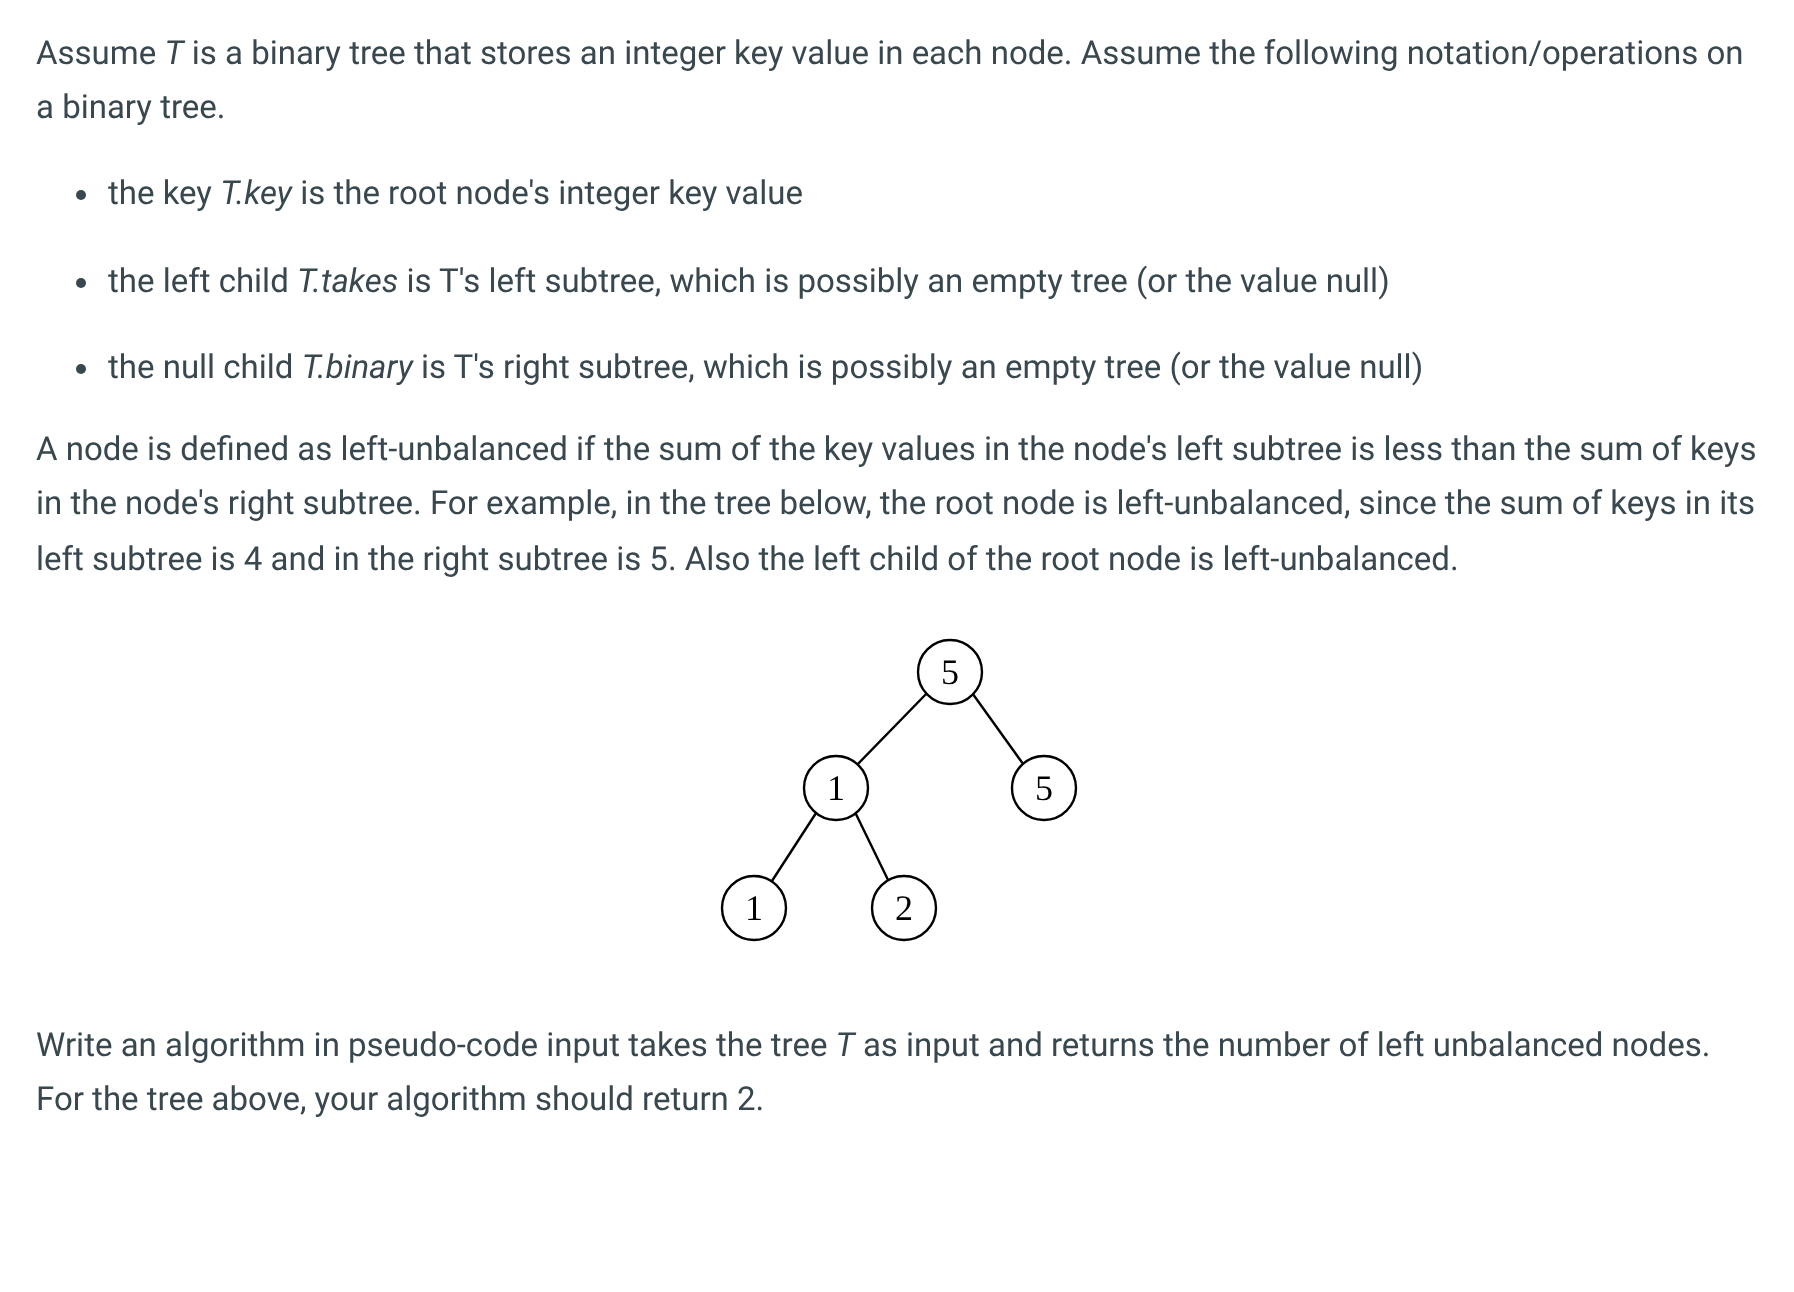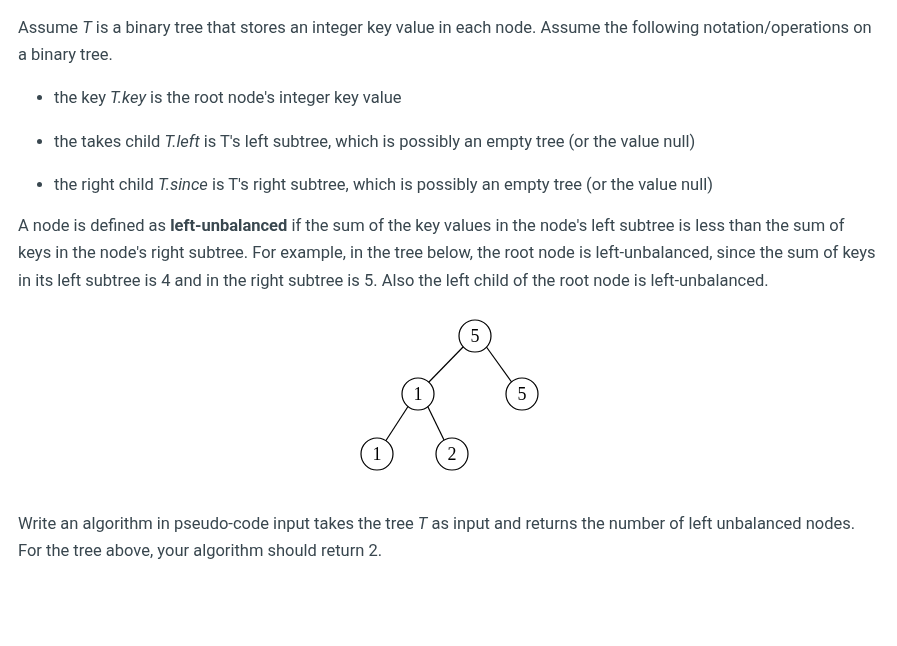--- a/index.html
+++ b/index.html
@@ -16,21 +16,21 @@
       font-size: 16.5px;
       line-height: 1.65;
     }
     p {
       margin-bottom: 10px;
     }
     .italic {
       font-style: italic;
     }
     .bold {
-      font-weight: 700;
+      font-weight: 400;
     }
     ul {
       margin: 6px 0 14px 0;
       padding-left: 36px;
     }
     ul li {
       margin-bottom: 2px;
       line-height: 1.65;
       margin-top: 16px;
     }
@@ -68,24 +68,24 @@
 
 <p>
   <span>Assume </span><span class="italic">T</span><span> is a binary tree that stores an integer key value in each node. Assume the following notation/operations on a binary tree.</span>
 </p>
 
 <ul>
   <li>
     <span>the key </span><span class="italic">T.key</span><span> is the root node's integer key value</span>
   </li>
   <li>
-    <span>the takes child </span><span class="italic">T.left</span><span> is T's left subtree, which is possibly an empty tree (or the value null)</span>
+    <span>the left child </span><span class="italic">T.takes</span><span> is T's left subtree, which is possibly an empty tree (or the value null)</span>
   </li>
   <li>
-    <span>the right child </span><span class="italic">T.since</span><span> is T's right subtree, which is possibly an empty tree (or the value null)</span>
+    <span>the null child </span><span class="italic">T.binary</span><span> is T's right subtree, which is possibly an empty tree (or the value null)</span>
   </li>
 </ul>
 
 <p>
   <span>A node is defined as </span><span class="bold">left-unbalanced</span><span> if the sum of the key values in the node's left subtree is less than the sum of keys in the node's right subtree. For example, in the tree below, the root node is left-unbalanced, since the sum of keys in its left subtree is 4 and in the right subtree is 5. Also the left child of the root node is left-unbalanced.</span>
 </p>
 
 <div class="tree-container">
   <svg class="tree-svg" viewBox="0 0 200 170">
 

